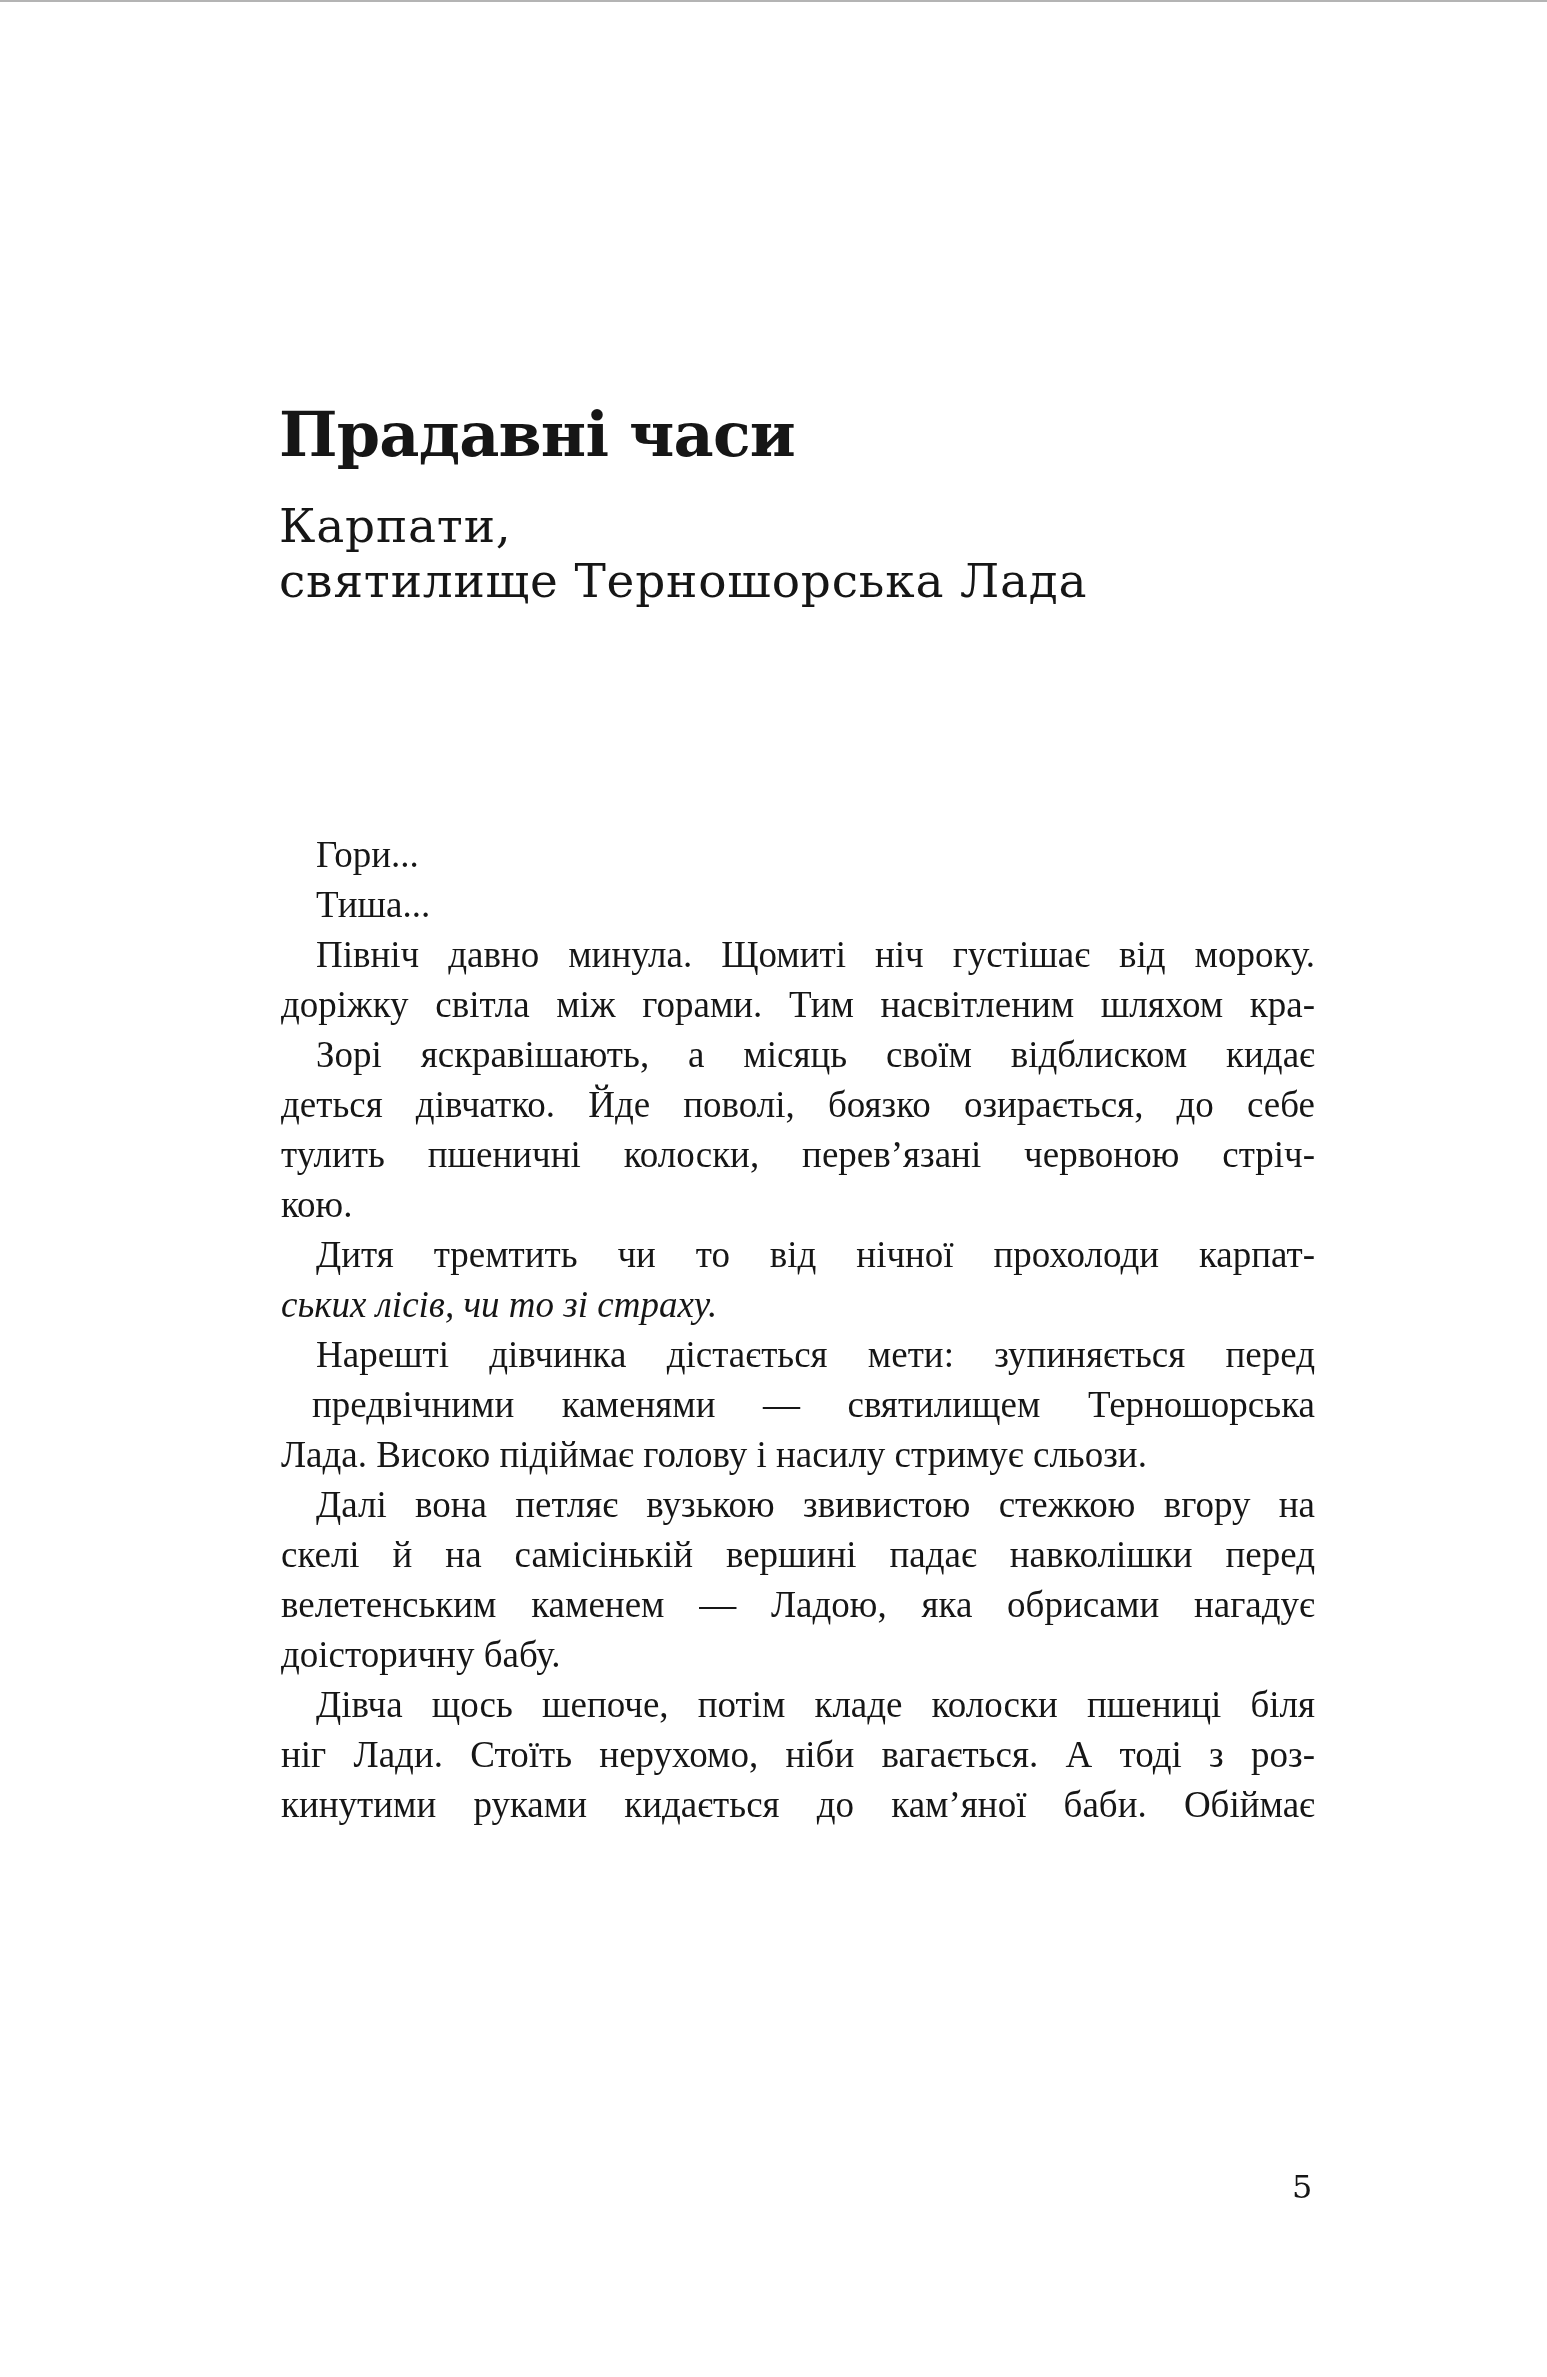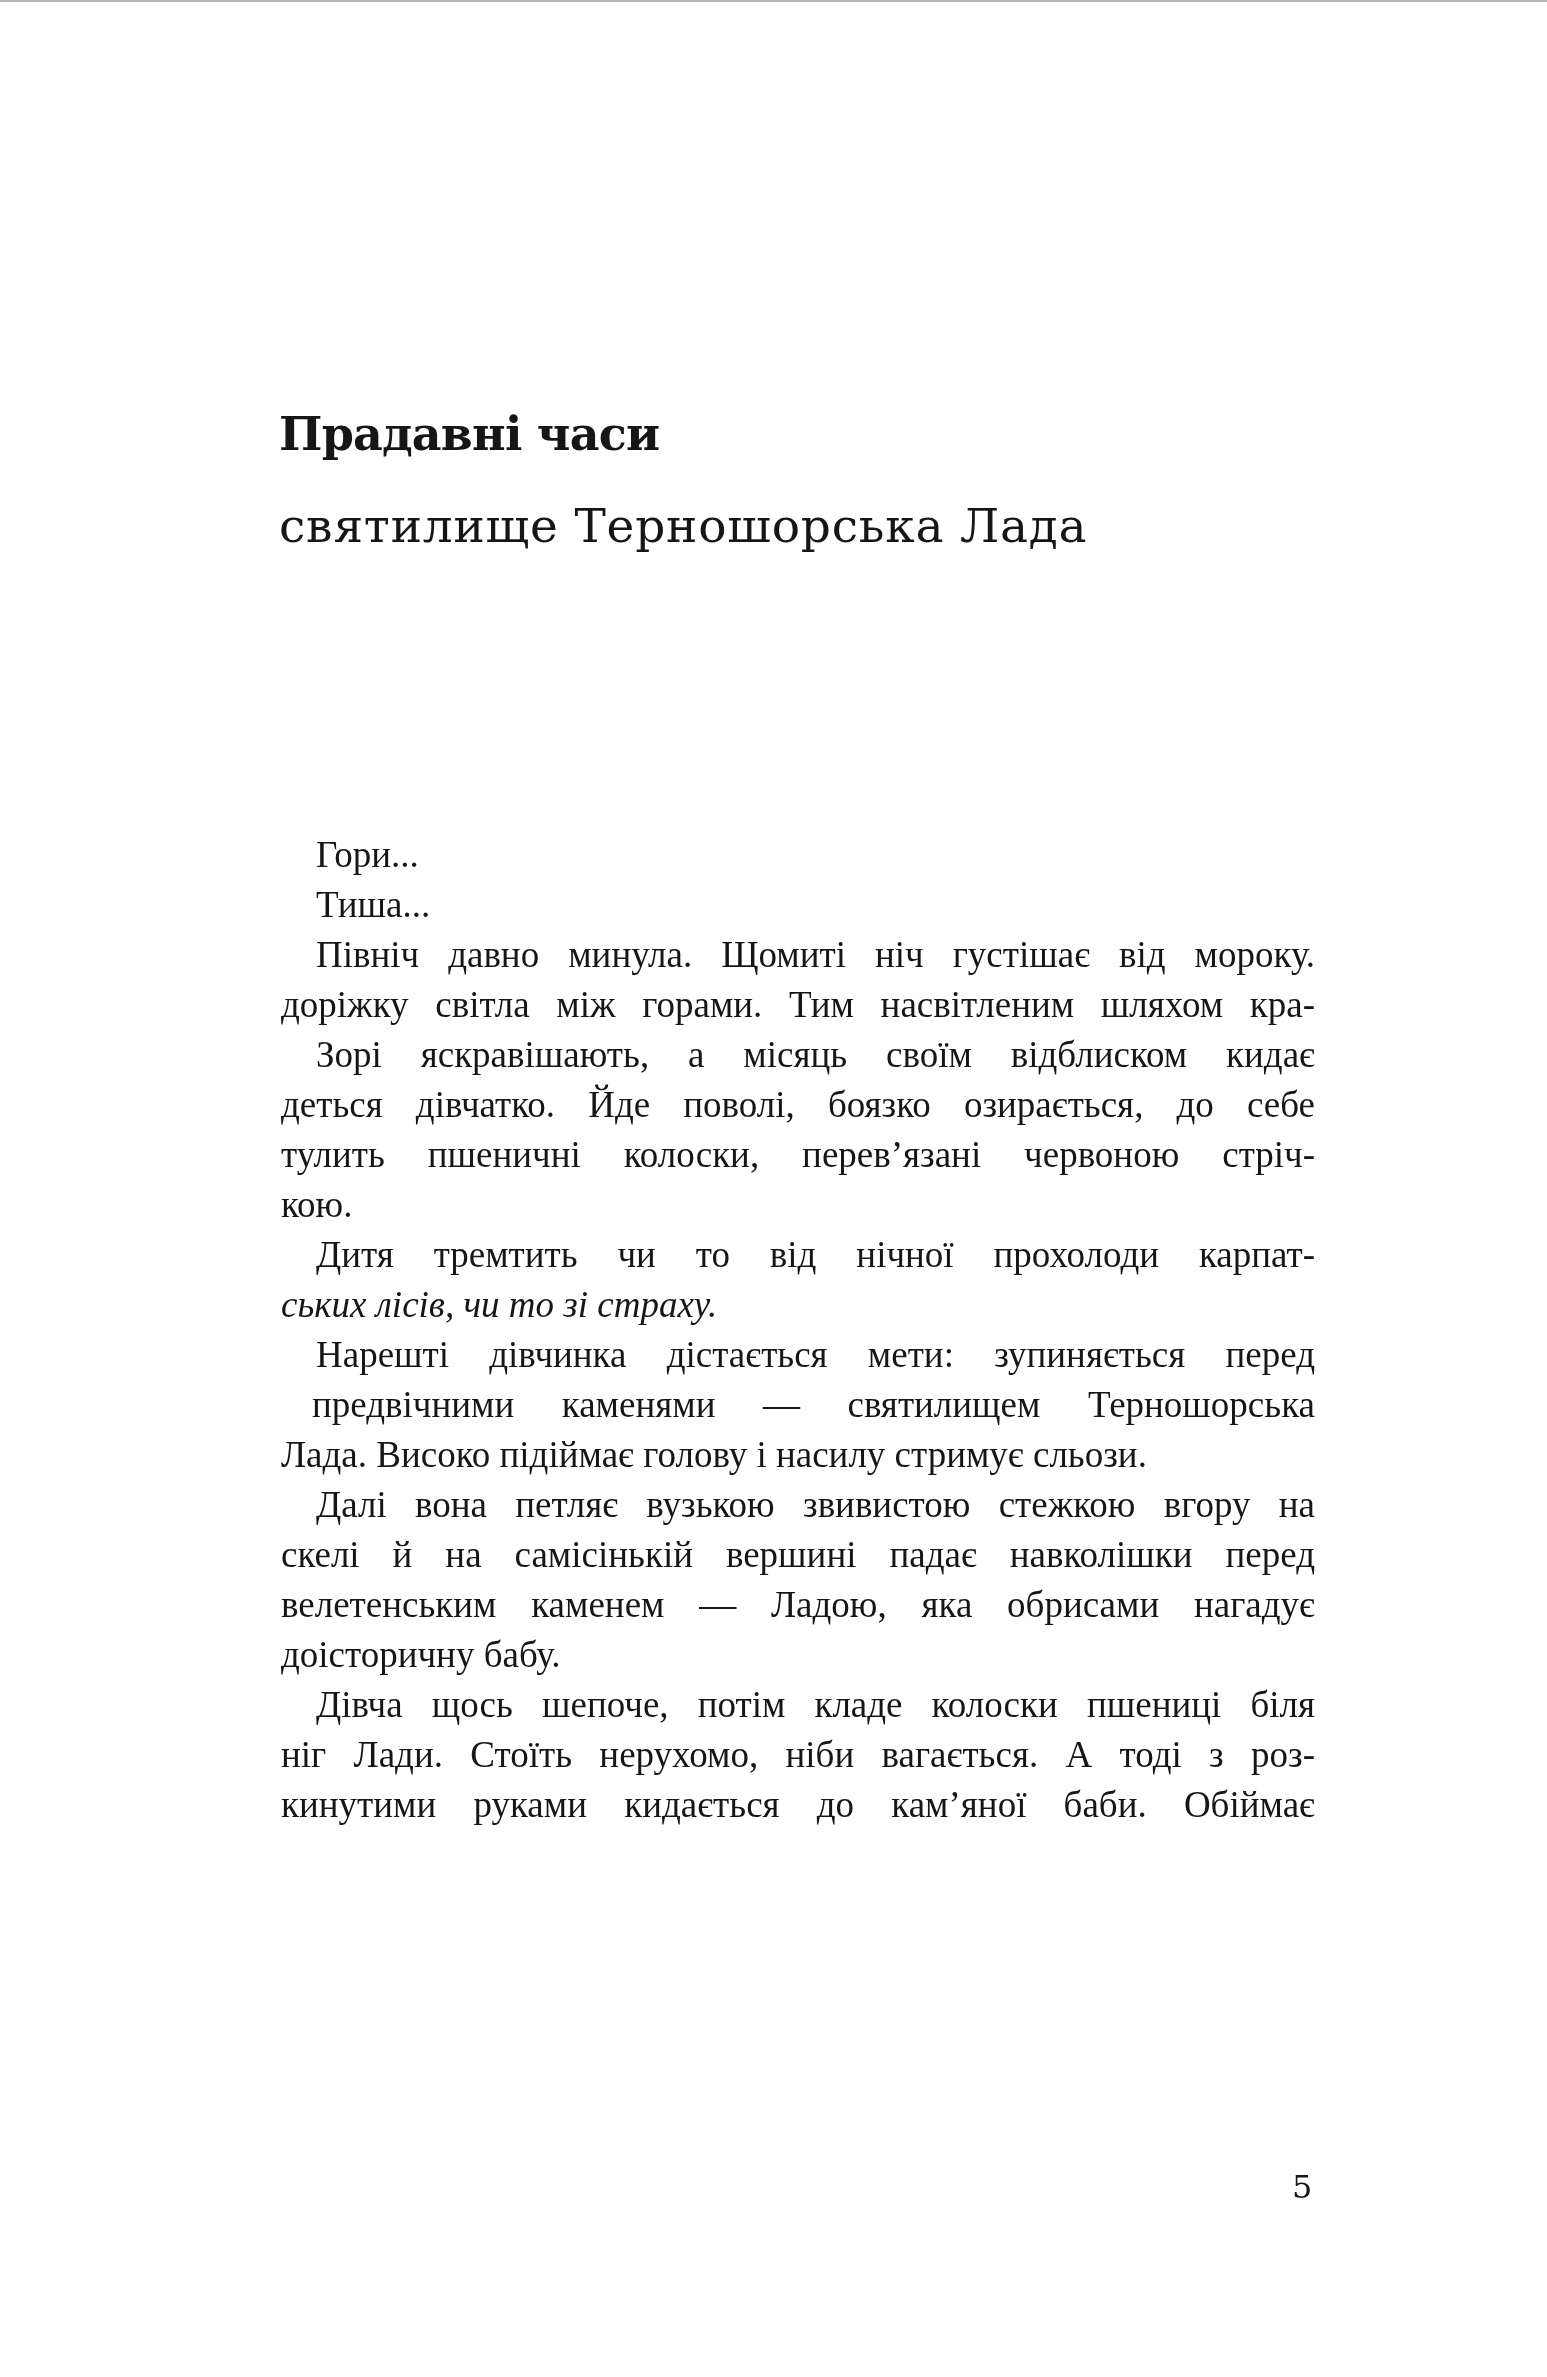--- a/index.html
+++ b/index.html
@@ -20,21 +20,21 @@
       width: 1548px; height: 2.4px;
       background: #b4b4b4;
     }
     .chapter-title {
       position: absolute;
       left: 279px;
       top: 398px;
       margin: 0;
       font-family: "DejaVu Serif", serif;
       font-weight: bold;
-      font-size: 46px;
+      font-size: 62px;
       letter-spacing: -0.8px;
       line-height: 73px;
       color: #161616;
     }
     .chapter-subtitle {
       position: absolute;
       left: 279px;
       top: 498px;
       margin: 0;
       font-family: "DejaVu Serif", serif;
@@ -73,20 +73,21 @@
     }
   </style>
 </head>
 <body>
 
 <div class="top-rule"></div>
 
 <h1 class="chapter-title">Прадавні часи</h1>
 
 <div class="chapter-subtitle">
+  <span>Карпати,</span>
   <span>святилище Терношорська Лада</span>
 </div>
 
 <div class="body-text">
   <span class="line" style="padding-left: 35px; text-align-last: left; text-align: left;">Гори...</span>
   <span class="line" style="padding-left: 35px; text-align-last: left; text-align: left;">Тиша...</span>
   <span class="line" style="padding-left: 35px; white-space: normal; overflow: hidden;">Північ давно минула. Щомиті ніч густішає від мороку.</span>
   <span class="line" style="padding-left: 0px; white-space: normal; overflow: hidden;">доріжку світла між горами. Тим насвітленим шляхом кра-</span>
   <span class="line" style="padding-left: 35px; white-space: normal; overflow: hidden;">Зорі яскравішають, а місяць своїм відблиском кидає</span>
   <span class="line" style="padding-left: 0px; white-space: normal; overflow: hidden;">деться дівчатко. Йде поволі, боязко озирається, до себе</span>

